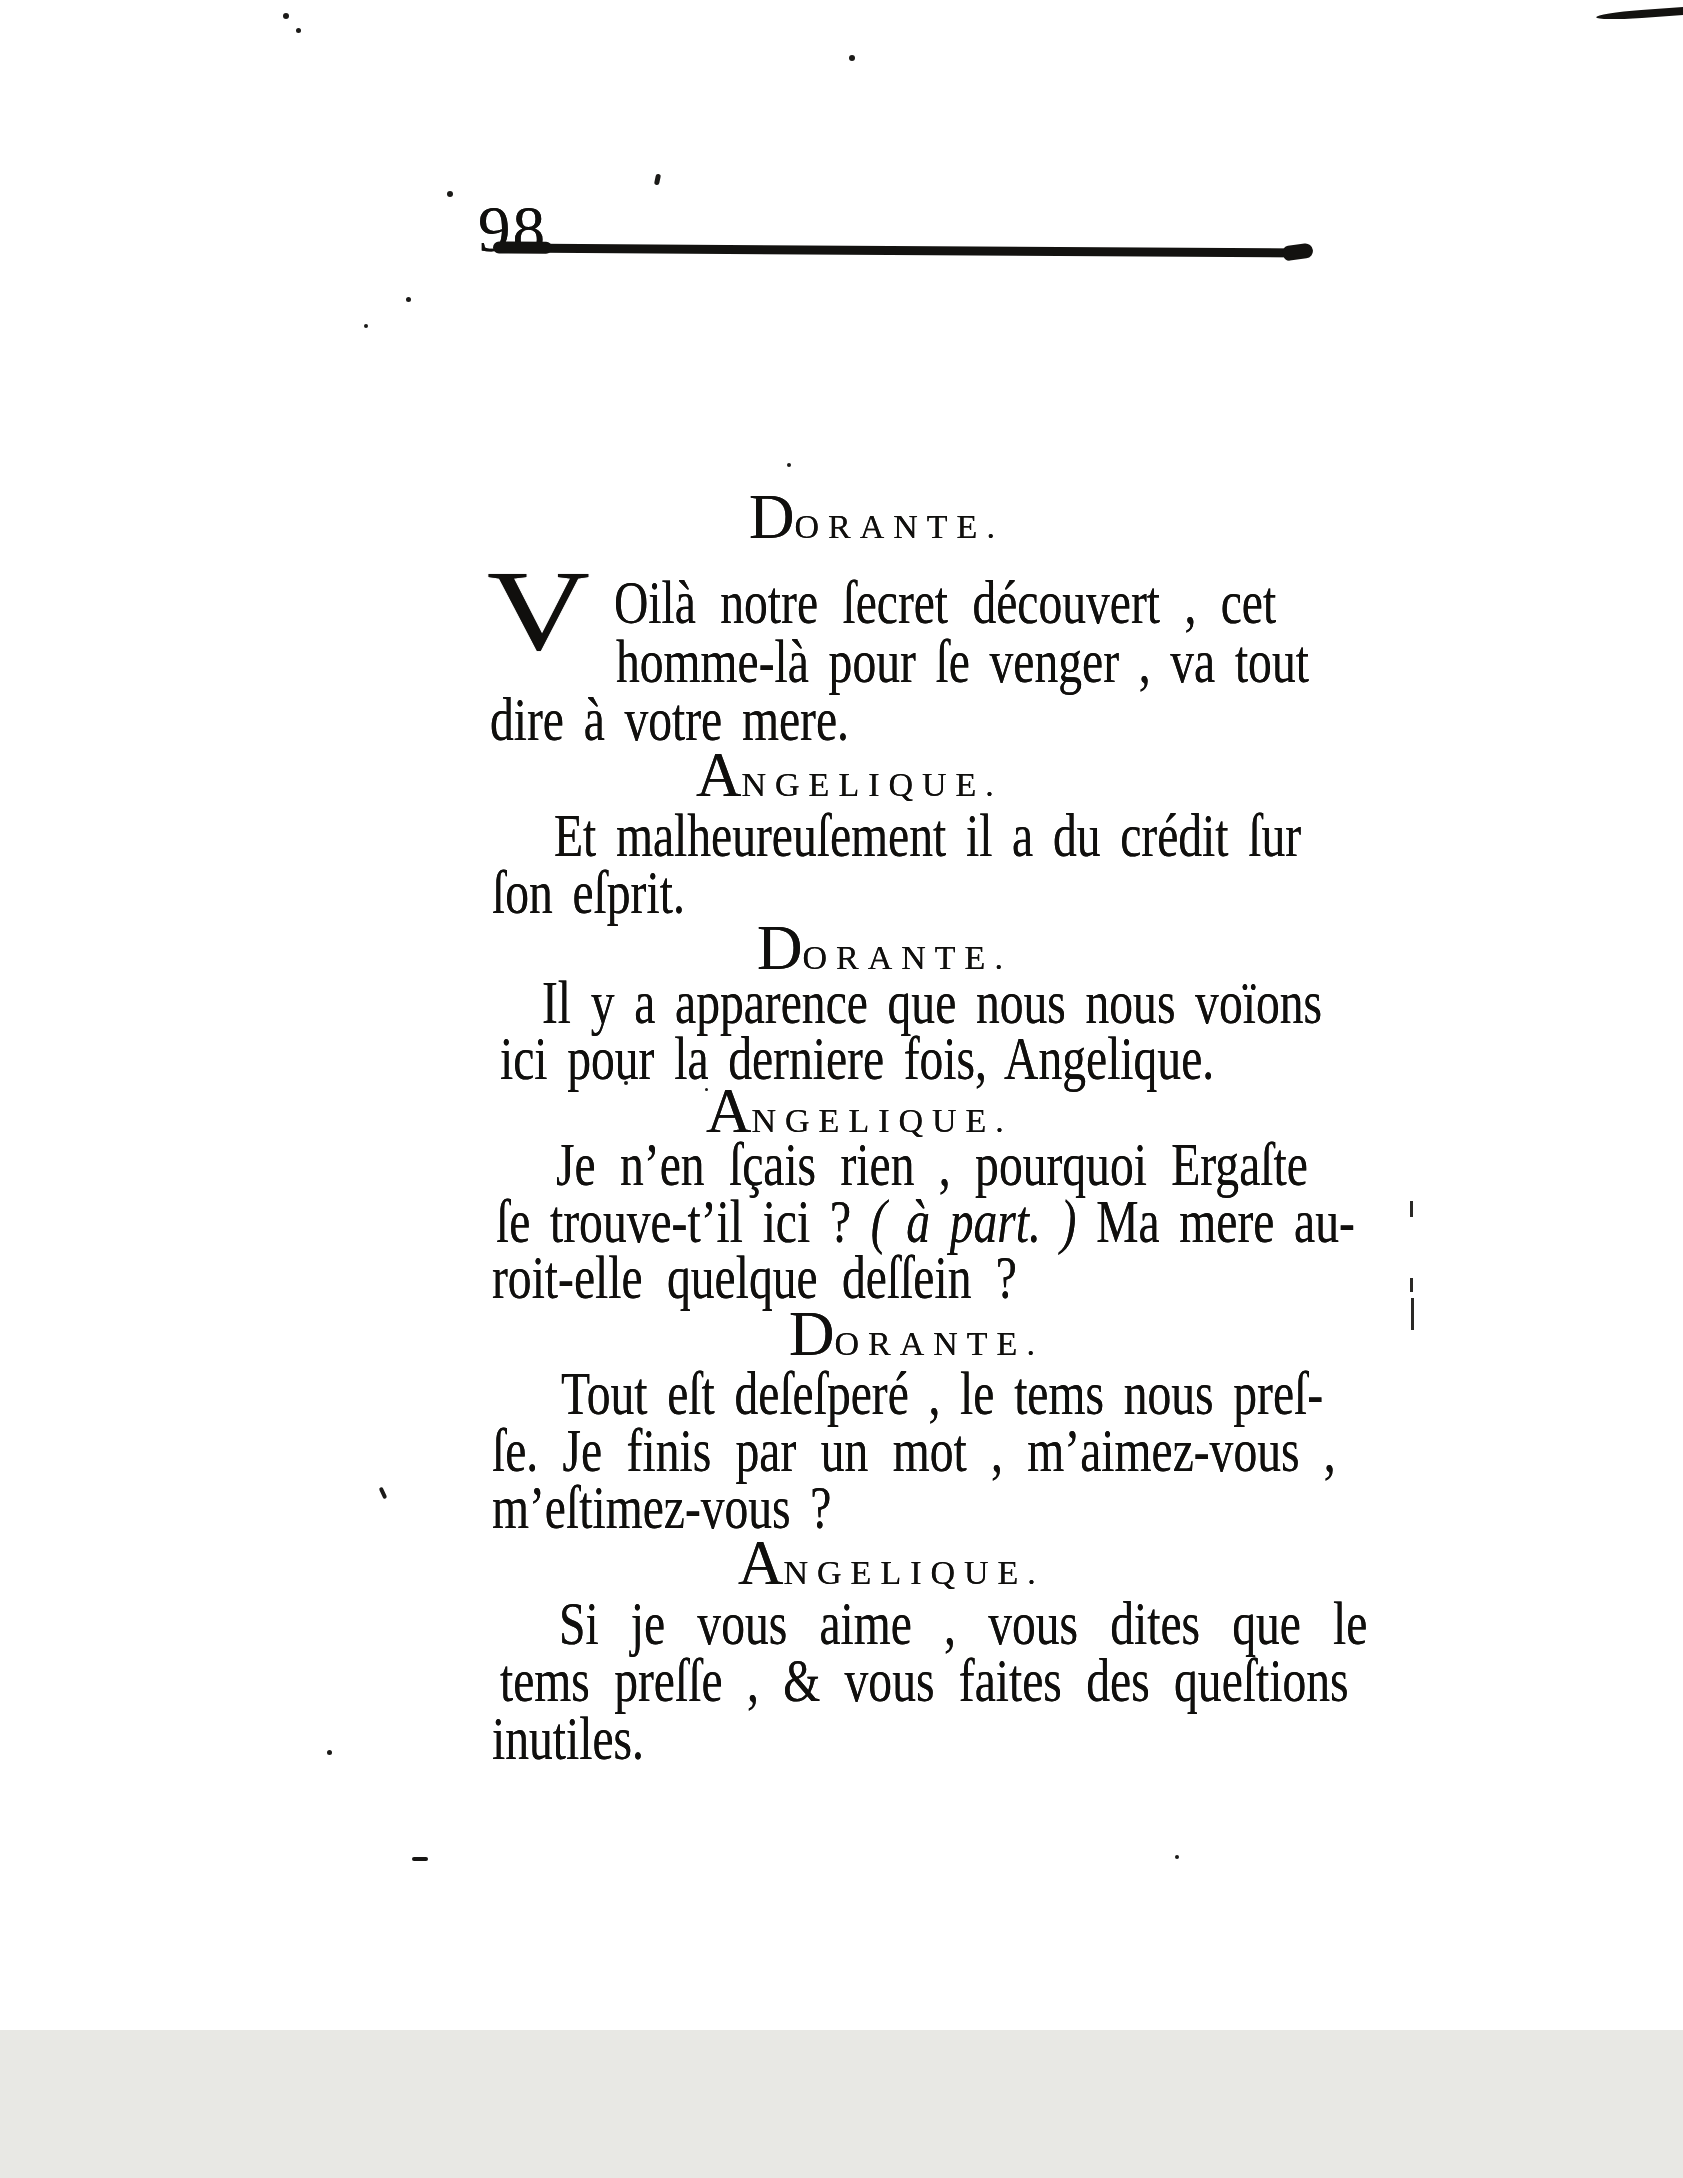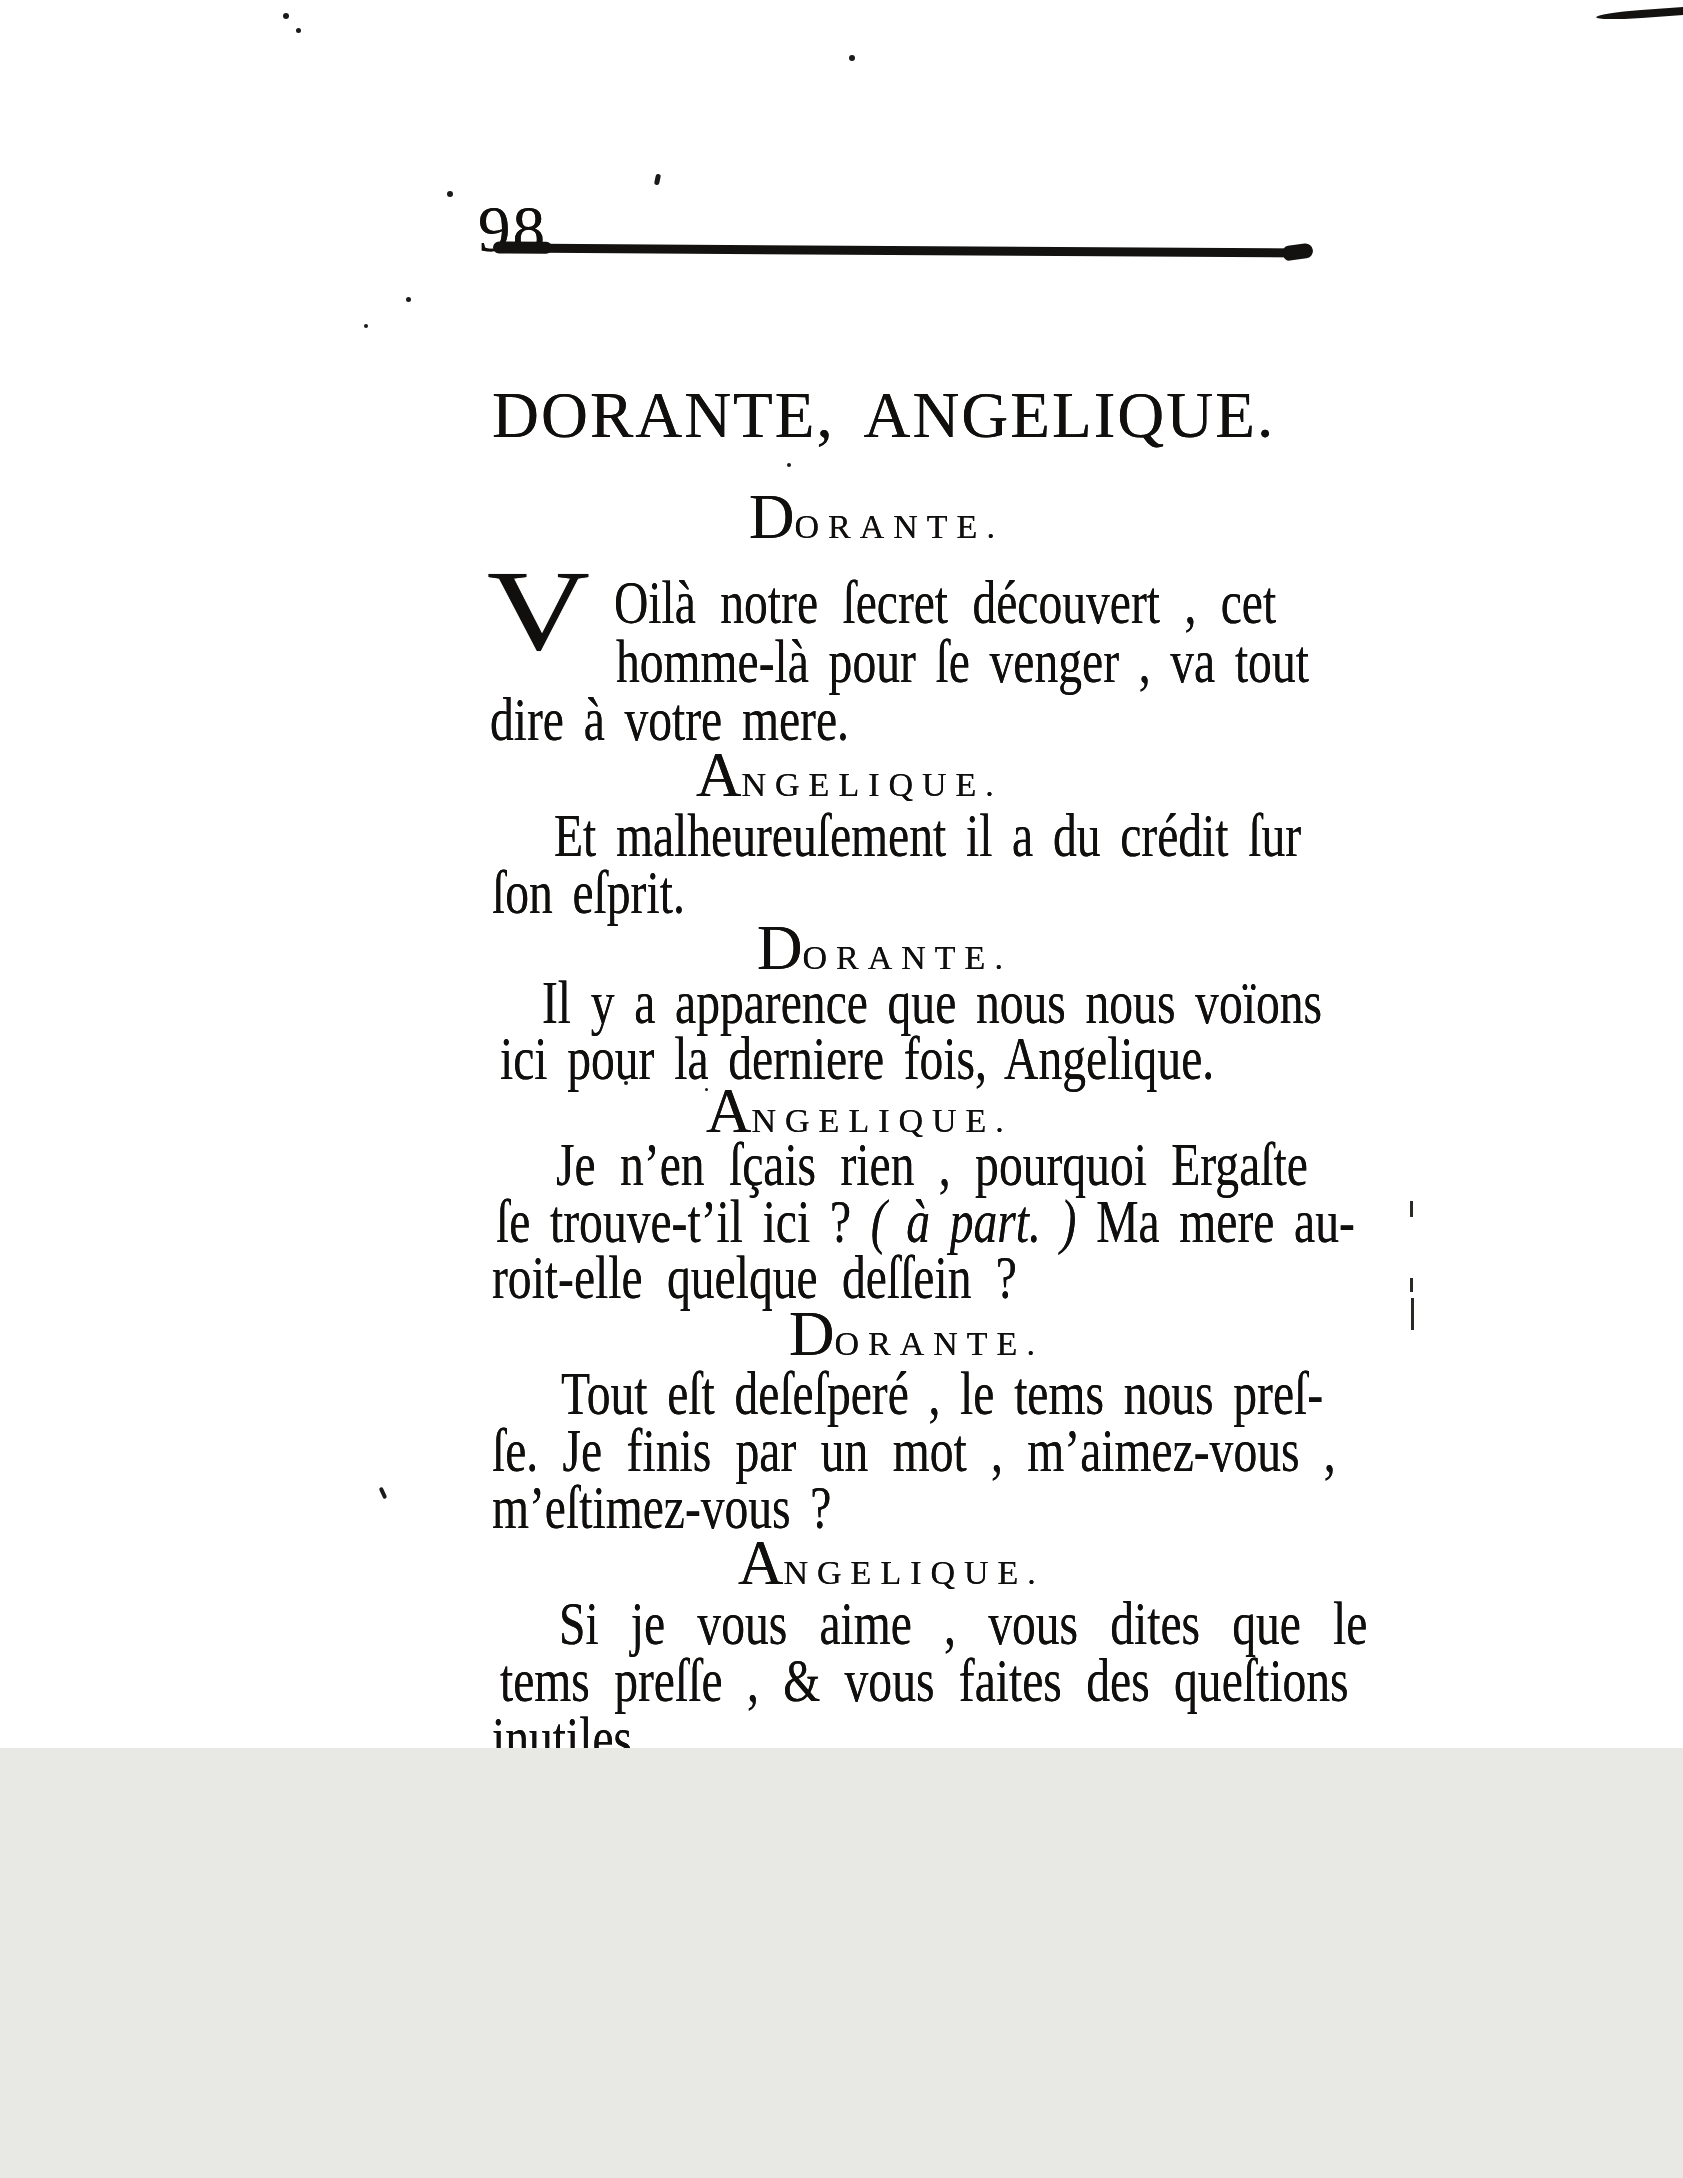--- a/index.html
+++ b/index.html
@@ -1,18 +1,18 @@
 <!DOCTYPE html>
 <html><head>
 <meta charset="utf-8">
 <style>
   html,body{margin:0;padding:0;background:#e8e8e4;}
   .page{
     position:relative;
-    width:1683px;height:1748px;
+    width:1683px;height:2030px;
     background:#ffffff;
     font-family:"Liberation Serif", serif;
     color:#100f0d;
     overflow:hidden;
   }
   .txt{position:absolute;white-space:nowrap;}
   
   .pagenum{font-size:65px;line-height:65px;letter-spacing:2px;}
   .runtitle{font-size:71px;line-height:71px;letter-spacing:11px;word-spacing:34px;}
   
@@ -67,21 +67,20 @@
   .ink{text-shadow:0 0 0.6px rgba(10,9,8,0.9);}
 </style>
 </head>
 <body>
 
 <div class="page">
 
   <div class="txt pagenum ink" style="left:478px;top:197px;">98</div>
   <div class="rule"></div>
 
-  <div class="txt chars ink" style="left:492px;top:383px;">DORANTE, ANGELIQUE.</div>
 
   <div class="speaker ink" style="left:749px;top:486px;">
     <span class="sp-init">D</span><span class="sp-rest">ORANTE.</span>
   </div>
   <div class="dropcap ink">V</div>
   <div class="bline ws-med ink" style="left:614px;top:572px;">Oilà notre ſecret découvert , cet</div>
   <div class="bline ink" style="left:616px;top:631px;">homme-là pour ſe venger , va tout</div>
   <div class="bline ink" style="left:490px;top:689px;">dire à votre mere.</div>
 
   <div class="speaker ink" style="left:696px;top:744px;">

